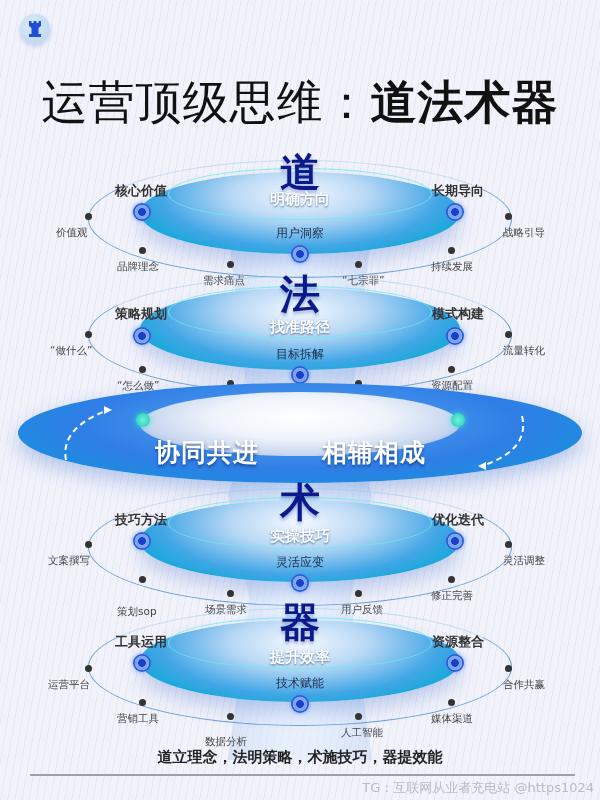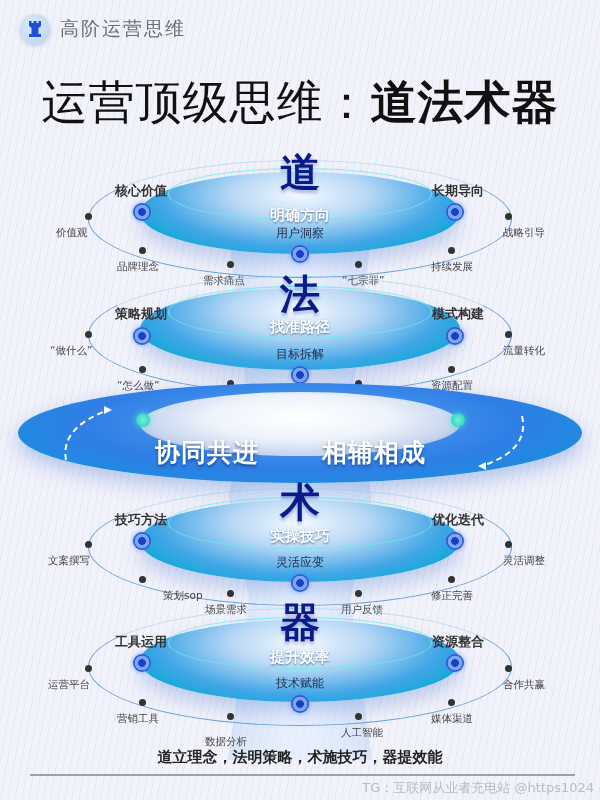--- a/index.html
+++ b/index.html
@@ -64,34 +64,33 @@
   </style>
 </head>
 <body>
 
 <div class="abs brand">
   <div class="brand-icon">
     <svg width="16" height="18" viewBox="0 0 16 18">
       <path d="M2 1h2.5v2h2V1h3v2h2V1H14v5l-2.5 2v6H14v3H2v-3h2.5V8L2 6z" fill="#1f4fd8"></path>
     </svg>
   </div>
-  <span class="brand-text">高阶运营思维</span>
 </div>
 
 <div class="abs headline">
   <span>运营顶级思维：</span><span class="bold">道法术器</span>
 </div>
 
 <div class="abs funnel"></div>
 
 <div class="orbit" style="left:88px;top:160px;width:424px;height:118px;"></div>
 <div class="disc disc-main" style="left:140px;top:172px;width:320px;height:82px;"></div>
 <div class="disc-inner-ring" style="left:168px;top:168px;width:264px;height:52px;"></div>
 <div class="big-char" style="left:260px;top:150px;">道</div>
-<div class="sub-white" style="left:200px;top:206px;">明确方向</div>
+<div class="sub-white" style="left:200px;top:190px;">明确方向</div>
 <div class="sub-dark" style="left:200px;top:225px;">用户洞察</div>
 <div class="node" style="left:291px;top:245px;"></div>
 <div class="node-label" style="left:115px;top:182px;text-align:center;">核心价值</div>
 <div class="node" style="left:133px;top:203px;"></div>
 <div class="node-label" style="left:432px;top:182px;">长期导向</div>
 <div class="node" style="left:446px;top:203px;"></div>
 <div class="dot" style="left:85px;top:213px;"></div>
 <div class="leaf" style="left:56px;top:226px;">价值观</div>
 <div class="dot" style="left:139px;top:247px;"></div>
 <div class="leaf" style="left:117px;top:260px;">品牌理念</div>
@@ -150,21 +149,21 @@
 <div class="sub-white" style="left:200px;top:527px;">实操技巧</div>
 <div class="sub-dark" style="left:200px;top:554px;">灵活应变</div>
 <div class="node" style="left:291px;top:574px;"></div>
 <div class="node-label" style="left:115px;top:511px;">技巧方法</div>
 <div class="node" style="left:133px;top:532px;"></div>
 <div class="node-label" style="left:432px;top:511px;">优化迭代</div>
 <div class="node" style="left:446px;top:532px;"></div>
 <div class="dot" style="left:85px;top:541px;"></div>
 <div class="leaf" style="left:48px;top:554px;">文案撰写</div>
 <div class="dot" style="left:139px;top:576px;"></div>
-<div class="leaf" style="left:117px;top:589px;margin-left:46px;">策划sop</div>
+<div class="leaf" style="left:117px;top:605px;">策划sop</div>
 <div class="dot" style="left:227px;top:590px;"></div>
 <div class="leaf" style="left:205px;top:603px;text-align:right;">场景需求</div>
 <div class="dot" style="left:355px;top:590px;"></div>
 <div class="leaf" style="left:341px;top:603px;">用户反馈</div>
 <div class="dot" style="left:448px;top:576px;"></div>
 <div class="leaf" style="left:431px;top:589px;">修正完善</div>
 <div class="dot" style="left:505px;top:541px;"></div>
 <div class="leaf" style="left:503px;top:554px;">灵活调整</div>
 
 <div class="orbit" style="left:88px;top:608px;width:424px;height:118px;"></div>

